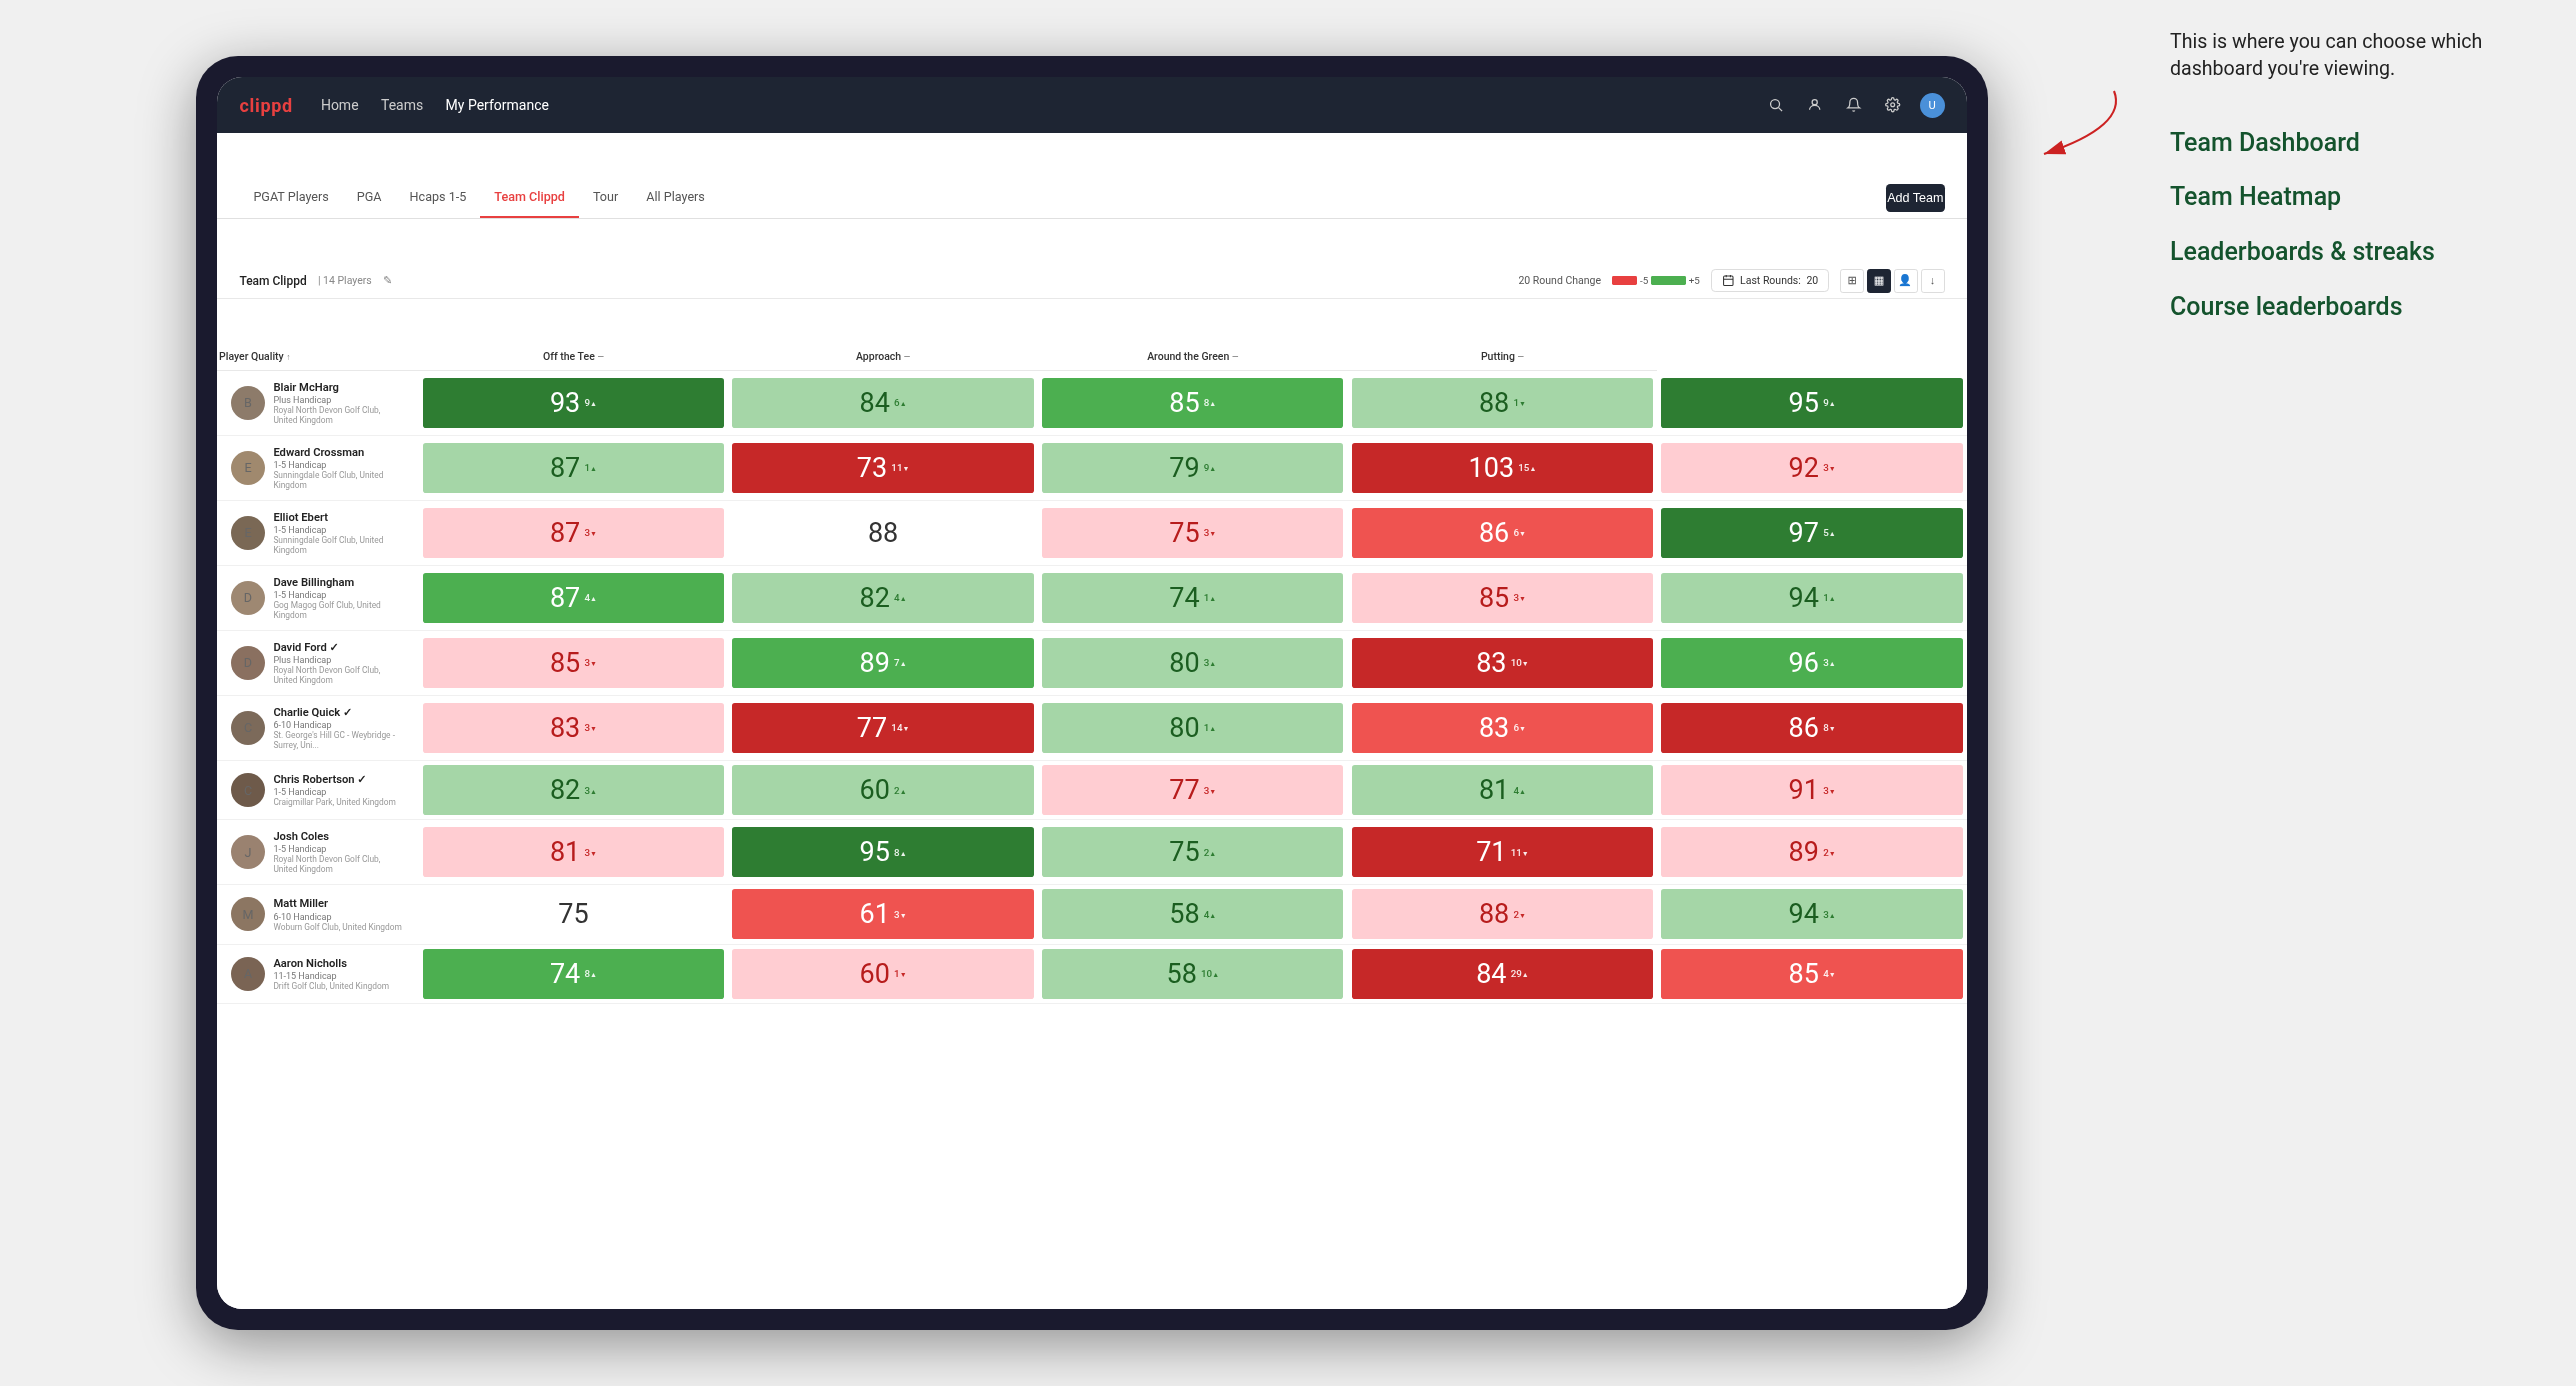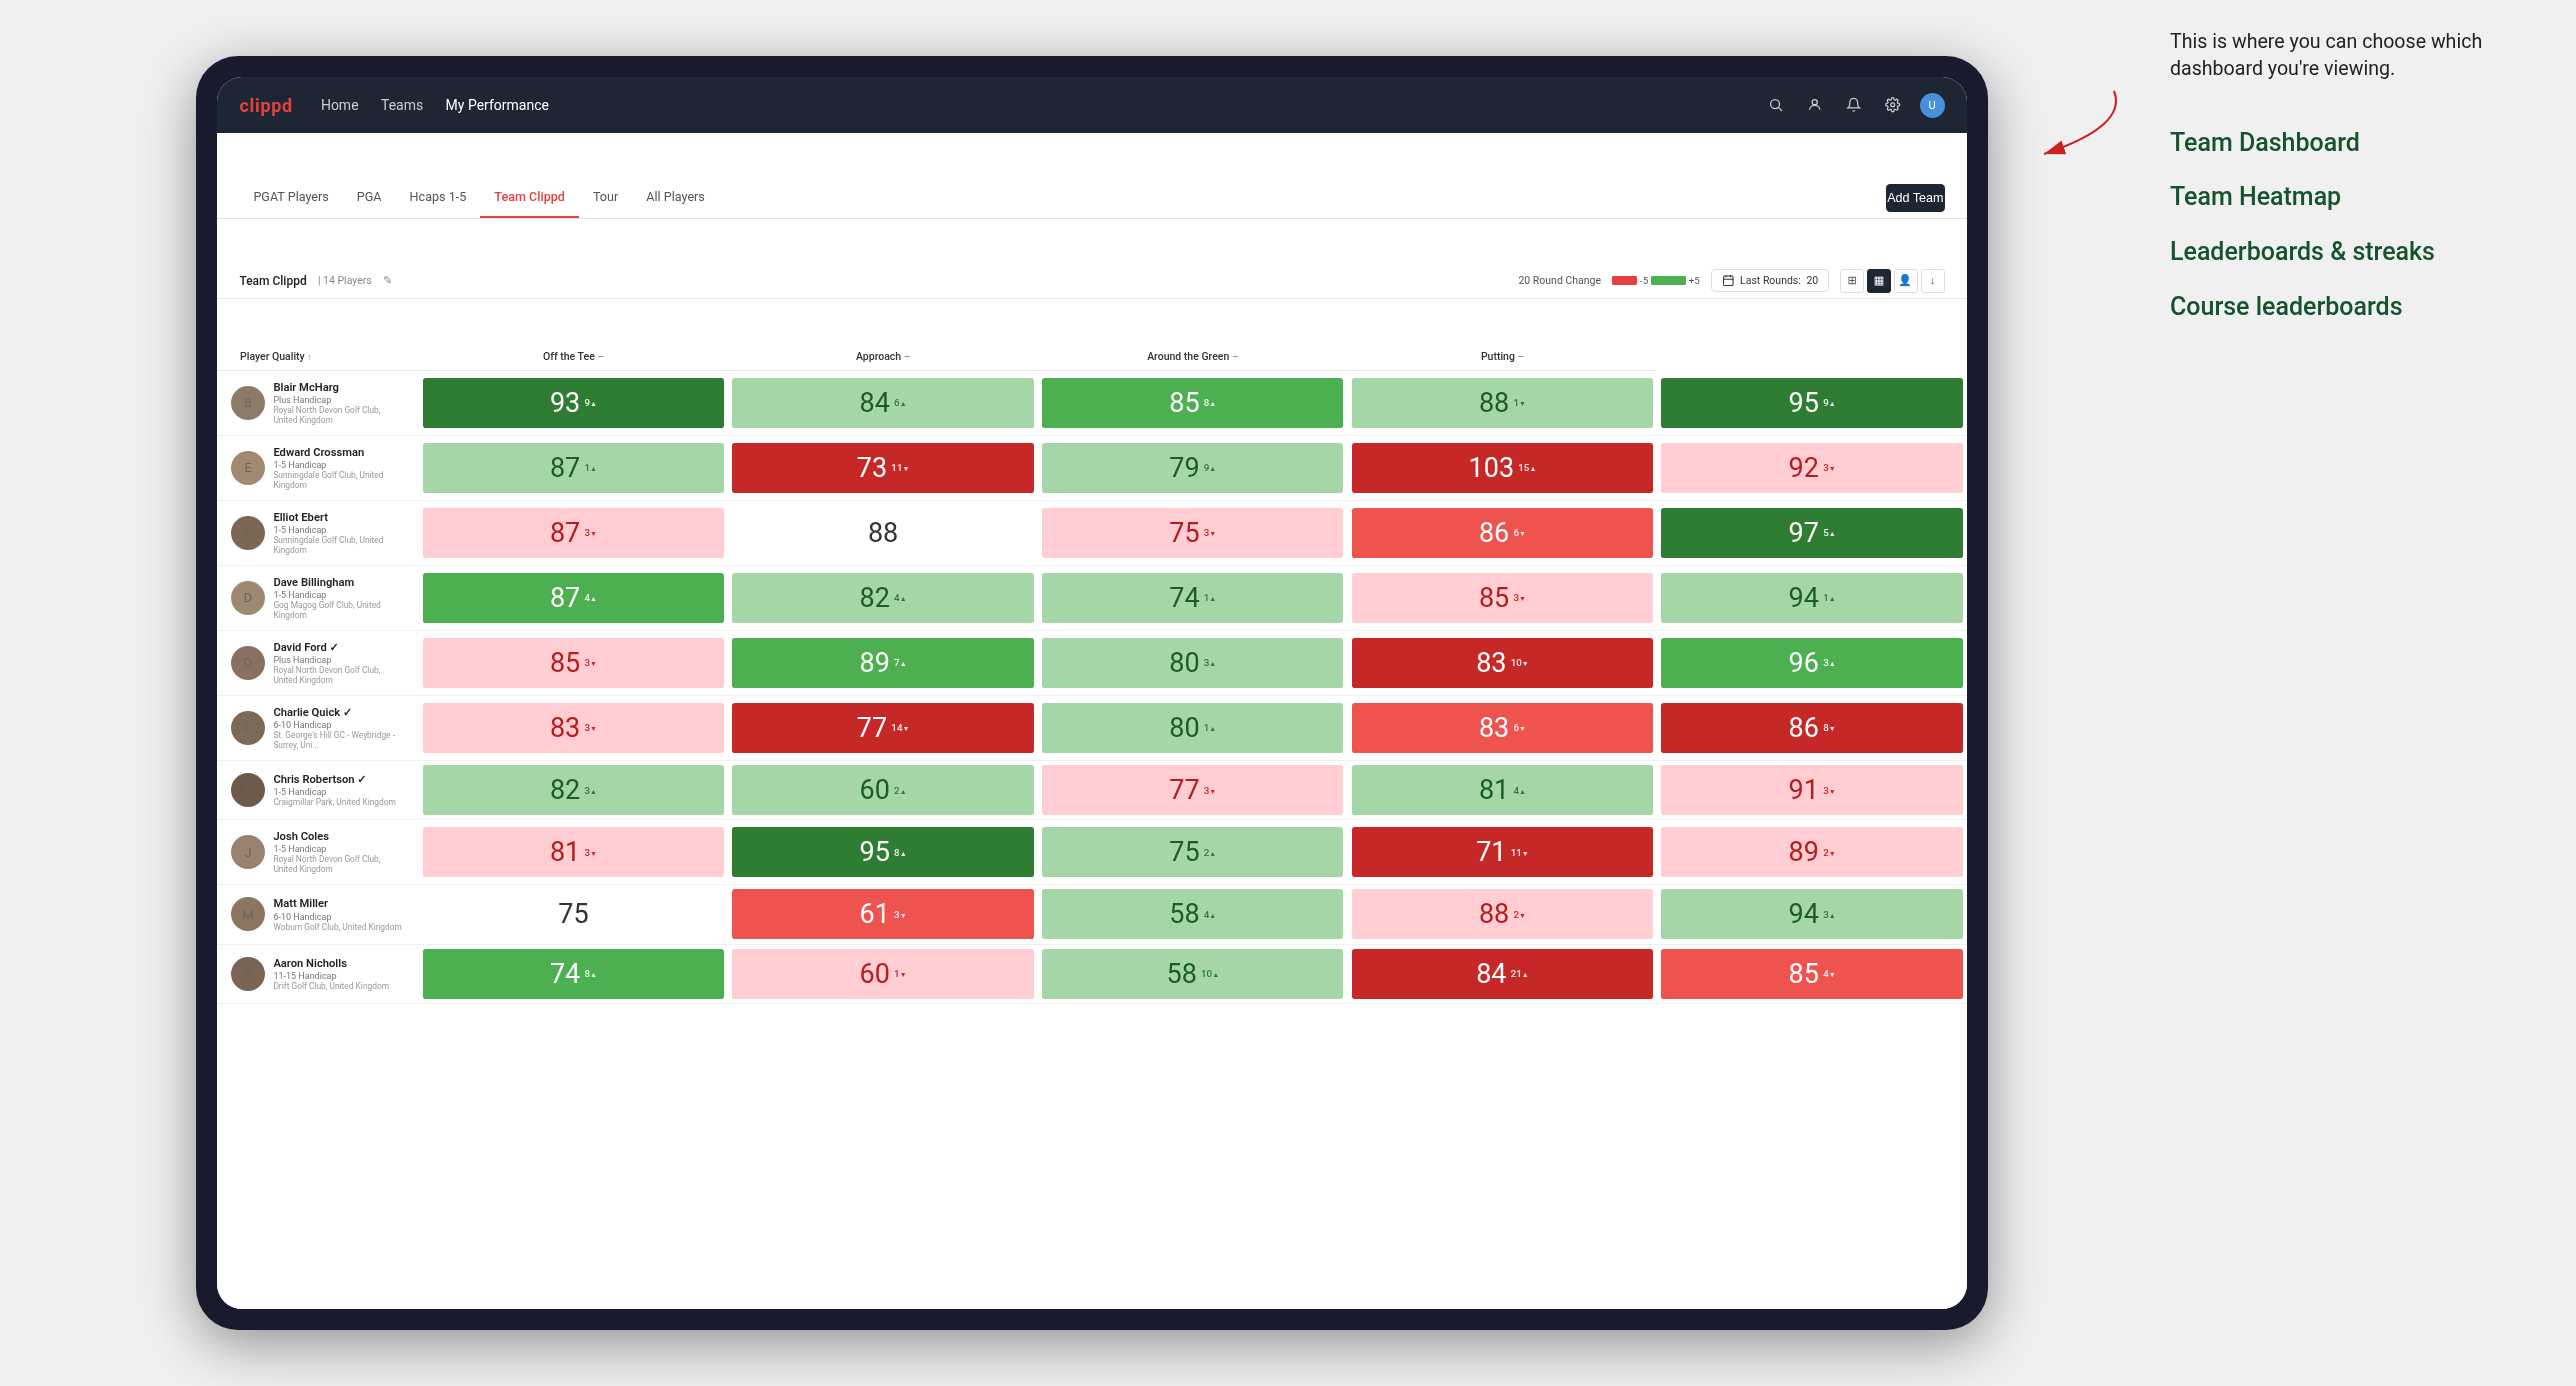--- a/index.html
+++ b/index.html
@@ -274,21 +274,21 @@
       border-collapse: collapse;
     }
     .table-header-row {
       background: #fff;
       position: sticky;
       top: 0;
       z-index: 10;
     }
     .th-player {
       text-align: left;
-      padding: 7px 23px;
+      padding: 7px 2px;
       font-size: 10.5px;
       color: #333;
       font-weight: 500;
       width: 196px;
       border-bottom: 0.7px solid #e8e8e8;
     }
     .th-category {
       text-align: center;
       padding: 7px 11.2px;
       font-size: 10.5px;
@@ -1027,21 +1027,21 @@
                   <span class="score-main">58</span>
                   <div class="score-change">
                     <span class="change-num change-arrow-up">10</span>
                   </div>
                 </div>
               </td>
               <td class="score-cell">
                 <div class="score-box red-dark">
                   <span class="score-main">84</span>
                   <div class="score-change">
-                    <span class="change-num change-arrow-up">21</span>
+                    <span class="change-num change-arrow-up">29</span>
                   </div>
                 </div>
               </td>
               <td class="score-cell">
                 <div class="score-box red-med">
                   <span class="score-main">85</span>
                   <div class="score-change">
                     <span class="change-num change-arrow-down">4</span>
                   </div>
                 </div>

